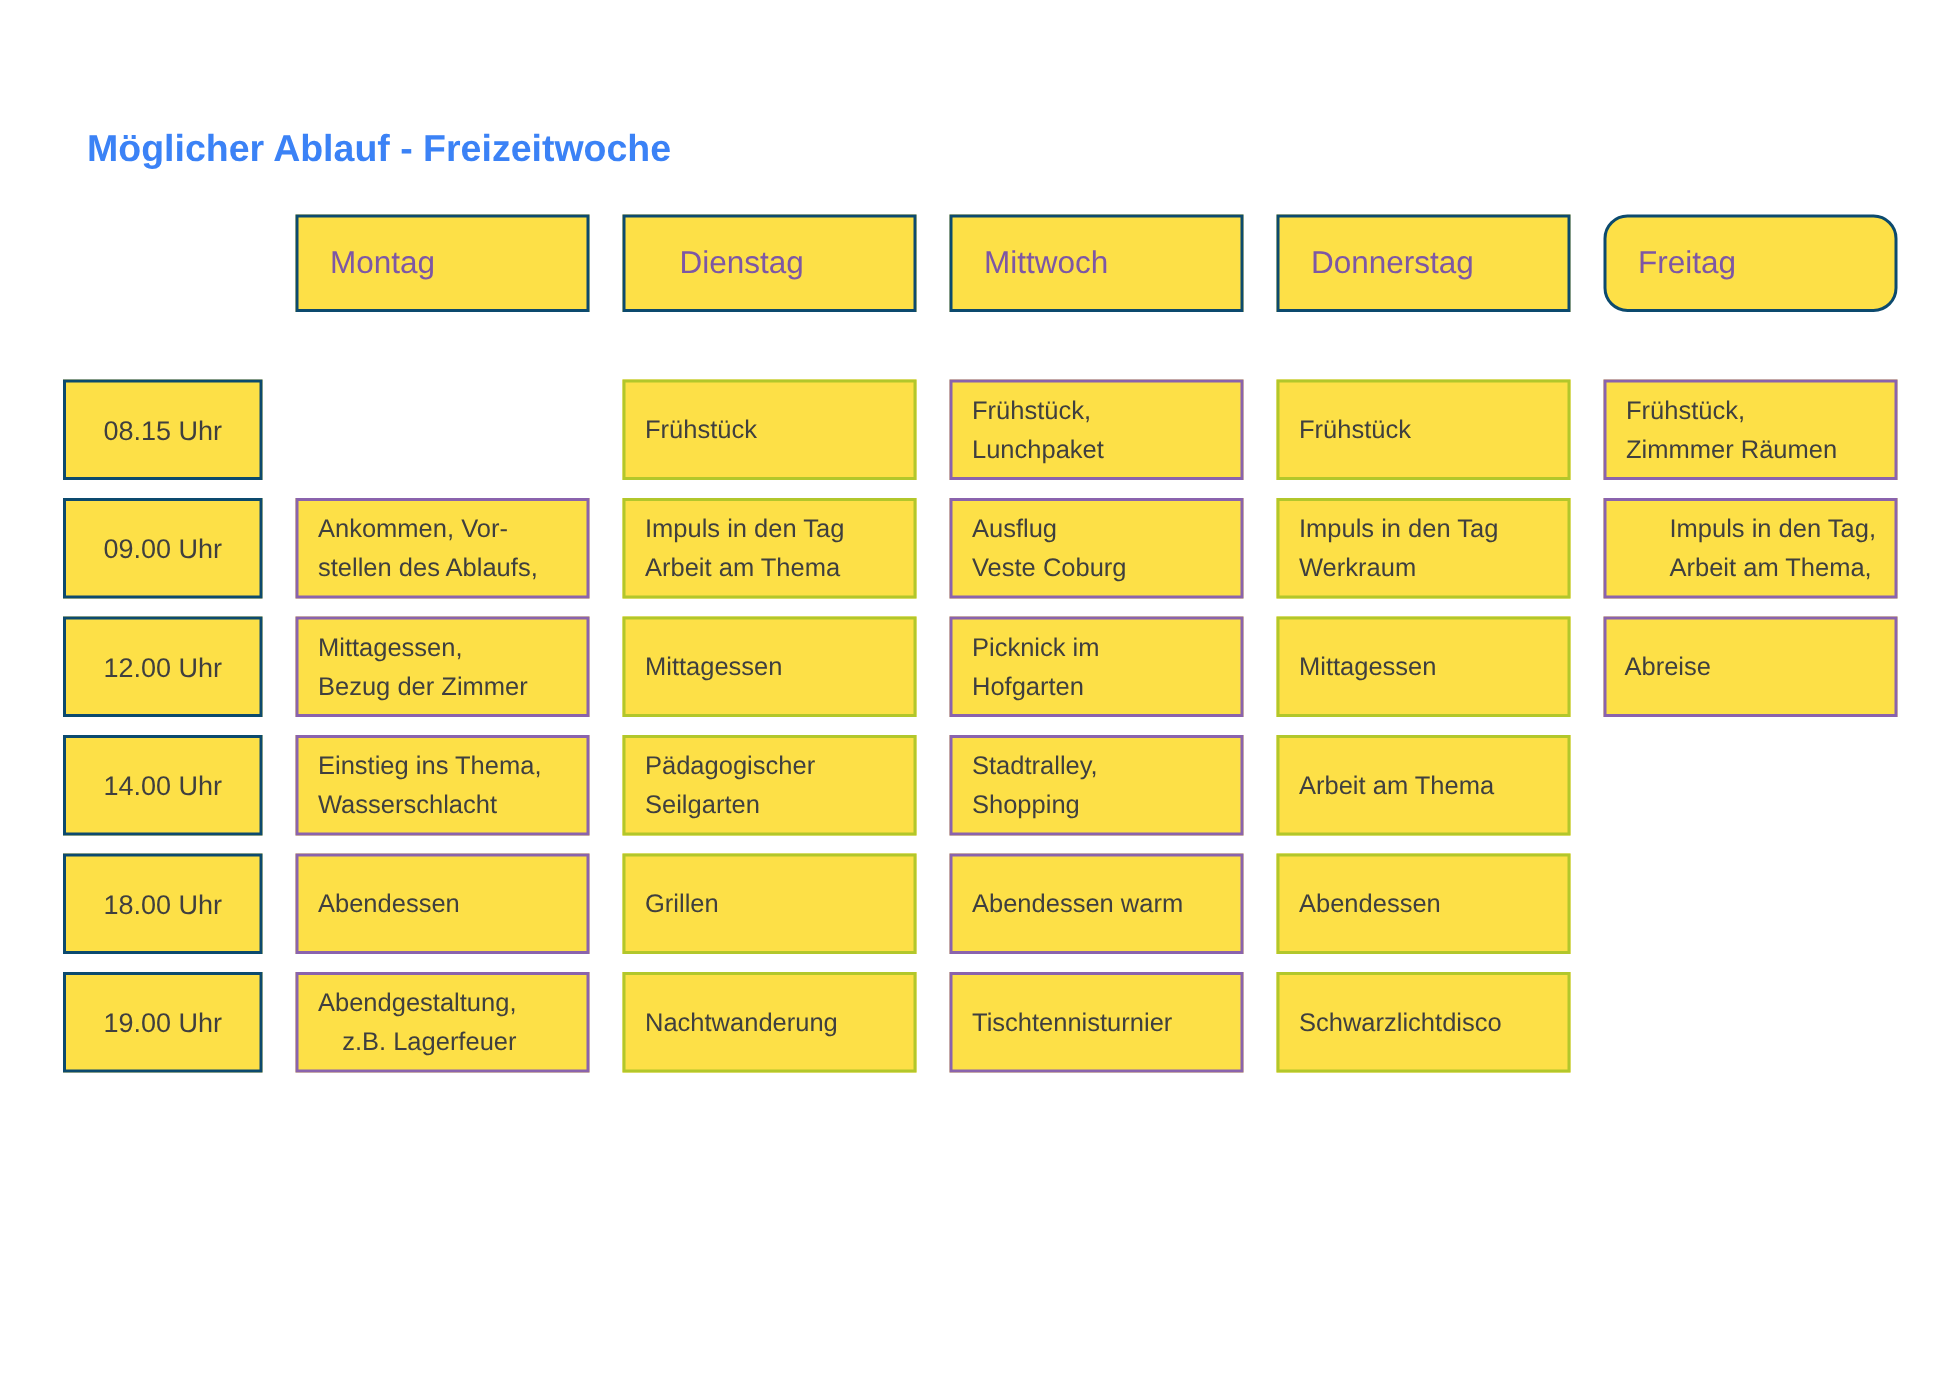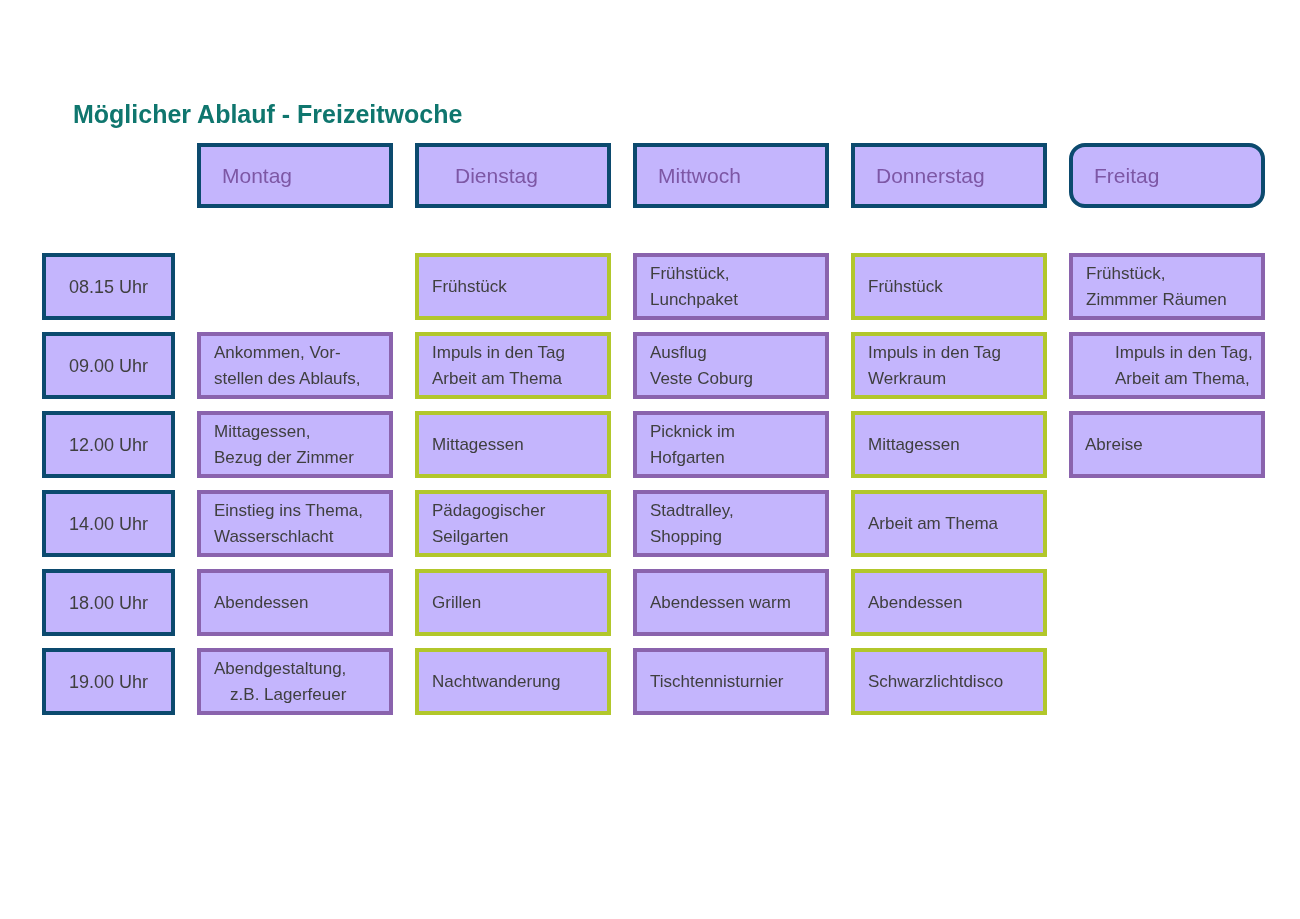--- a/index.html
+++ b/index.html
@@ -12,37 +12,37 @@
     position: relative;
     width: 1300px;
     height: 919px;
     background: #ffffff;
     overflow: hidden;
   }
   .title {
     position: absolute;
     left: 57px;
     top: 84px;
-    margin: 16px;
+    margin: 1px;
     font-size: 25px;
     font-weight: bold;
-    color: #0f766e;
+    color: #3b82f6;
   }
   .grid {
     position: absolute;
     left: 42px;
     top: 143px;
     display: grid;
     grid-template-columns: 133px repeat(5, 196px);
     grid-template-rows: 65px 45px 67px 12px 67px 12px 67px 12px 67px 12px 67px 12px 67px;
     column-gap: 22px;
   }
   .cell {
-    background: #c4b5fd;
-    border: 4px solid #0c4a6e;
+    background: #fde047;
+    border: 2px solid #0c4a6e;
     display: flex;
     align-items: center;
     box-sizing: border-box;
     font-size: 17px;
     color: #3f3f3f;
     line-height: 26px;
     white-space: pre-line;
   }
   .header-cell {
     font-size: 21px;

